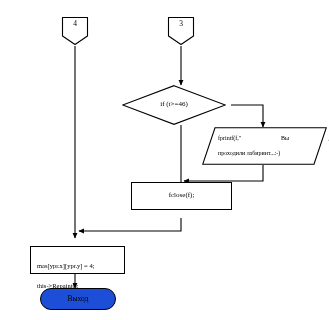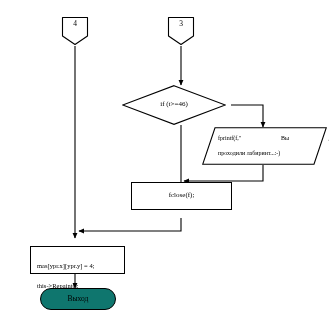--- a/index.html
+++ b/index.html
@@ -119,21 +119,21 @@
     text-align: left;
     padding: 4px 0 0 6px;
     font-size: 6.5px;
     line-height: 1.55;
   }
 
   
   .terminator {
     border: 1px solid #000000;
     border-radius: 999px;
-    background: #0f766e;
+    background: #1d4ed8;
   }
   .terminator .node-label {
     font-size: 7.5px;
   }
 </style>
 </head>
 <body>
 
 <div id="canvas">
 

